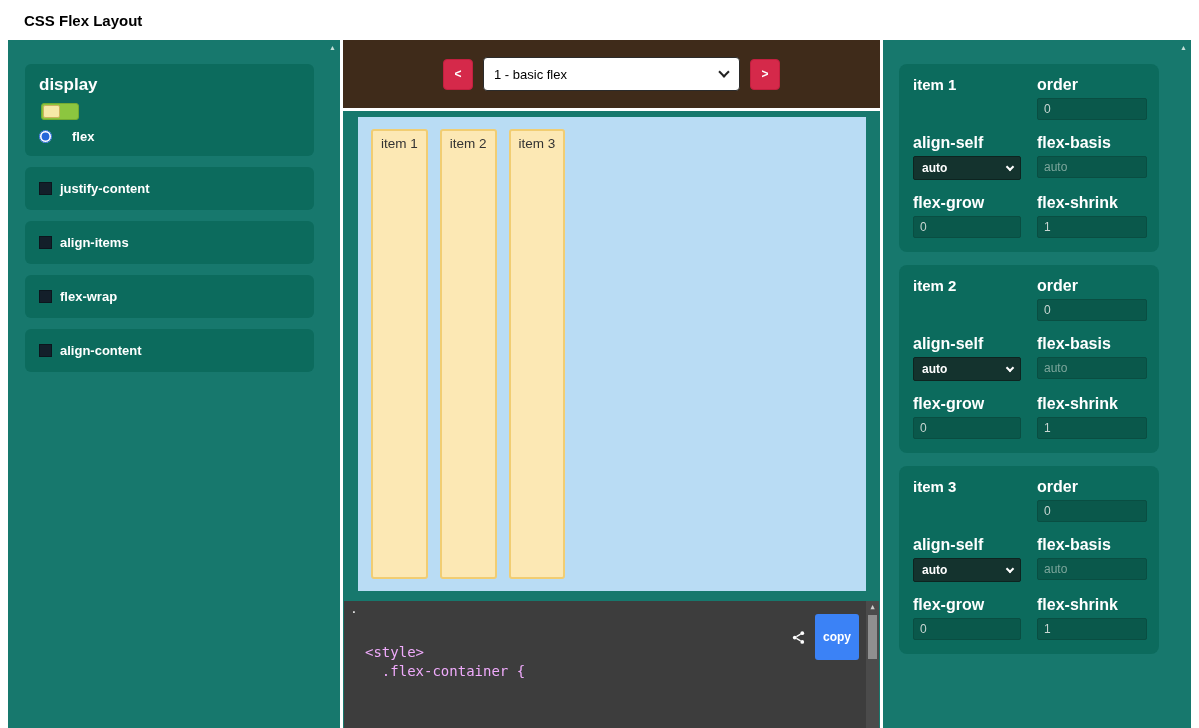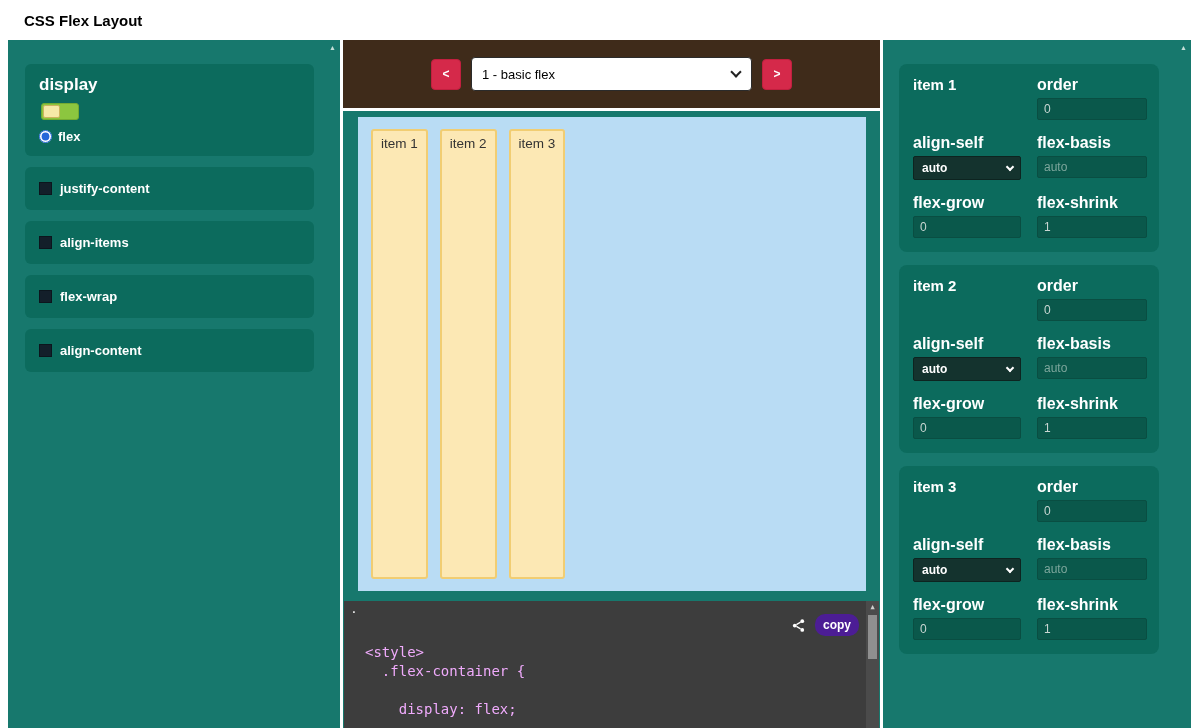--- a/index.html
+++ b/index.html
@@ -18,50 +18,50 @@
 
   
   .left-inner { padding: 24px 26px 10px 17px; }
   .card { background: #0c6b5d; border-radius: 6px; margin-bottom: 11px; }
   .display-card { padding: 11px 14px 12px; }
   .card-label { color: #fff; font-weight: bold; font-size: 17px; }
   .toggle { width: 38px; height: 17px; background: #8cc63f; border: 1px solid #74ab32; border-radius: 3px;
     margin: 8px 0 9px 2px; position: relative; cursor: pointer; }
   .toggle-knob { position: absolute; left: 1px; top: 1px; width: 17px; height: 13px; background: #f6e9a8;
     border: 1px solid #cdb35e; border-radius: 2px; }
-  .radio-row { display: flex; align-items: center; gap: 6px; color: #fff; font-weight: bold; font-size: 13px; }
+  .radio-row { display: flex; align-items: center; gap: 20px; color: #fff; font-weight: bold; font-size: 13px; }
   input[type=radio] { width: 13px; height: 13px; margin: 0; accent-color: #2667d9; }
   .prop-card { padding: 14px 14px; }
   .prop-card label { display: flex; align-items: center; gap: 8px; color: #fff; font-weight: bold; font-size: 13px; }
   input[type=checkbox] { appearance: none; -webkit-appearance: none; width: 13px; height: 13px;
     background: #131f2a; border: 1px solid #0c151d; margin: 0; flex: 0 0 13px; }
 
   
   .mid-header { display: flex; align-items: center; justify-content: center; gap: 10px; }
   .nav-btn { width: 30px; height: 31px; background: #d5294a; color: #fff; border: 1px solid #c21f3f;
     border-radius: 4px; font-family: "Liberation Sans", sans-serif; font-weight: bold; font-size: 12px; cursor: pointer; }
-  .example-select-wrap { position: relative; width: 281px; text-decoration: underline; }
+  .example-select-wrap { position: relative; width: 257px; text-decoration: underline; }
   .example-select { width: 100%; height: 34px; appearance: none; -webkit-appearance: none; background: #fff;
     border: 1px solid #2b2b2b; border-radius: 4px; font-size: 13px; color: #000; padding: 0 26px 0 10px;
     font-family: "Liberation Sans", sans-serif; }
   .chev-dark { position: absolute; width: 8px; height: 8px; border-right: 2px solid #222; border-bottom: 2px solid #222;
     transform: rotate(45deg); right: 12px; top: 11px; pointer-events: none; }
 
   .mid-panel { display: flex; flex-direction: column; }
   .demo { background: #b9dcf4; margin: 6px 14px 0 15px; height: 474px; flex: 0 0 auto; display: flex;
     align-items: stretch; padding: 7px; }
   .preview-item { background: #fce8b4; border: 2px solid #f1cd72; border-radius: 3px; margin: 5px 6px;
     padding: 5px 8px; font-size: 13.5px; color: #333; min-width: 36px; }
 
   .code { position: relative; background: #3d3d3d; margin: 10px 1px 0 1px; flex: 1;
     font-family: "DejaVu Sans Mono", monospace; overflow: hidden; }
   .code-dot { position: absolute; top: 0; left: 6px; color: #eee; font-size: 13px; }
   .code-tools { position: absolute; top: 13px; right: 20px; display: flex; align-items: center; gap: 9px; }
-  .copy-btn { background: #4c1d95; border: none; border-radius: 10px; color: #fff; font-family: "Liberation Sans", sans-serif;
-    font-weight: bold; font-size: 12px; padding: 4px 8px; cursor: pointer; }
+  .copy-btn { background: #3b82f6; border: none; border-radius: 3px; color: #fff; font-family: "Liberation Sans", sans-serif;
+    font-weight: bold; font-size: 12px; padding: 16px 8px; cursor: pointer; }
   .code-body { margin: 42px 14px 0 21px; }
   .code-line { color: #f0abfc; font-size: 14px; line-height: 19px; min-height: 19px; white-space: pre; }
   .code-scrollbar { position: absolute; top: 0; right: 0; bottom: 0; width: 13px; background: #4b4b4b; }
   .code-scroll-arrow { display: block; text-align: center; color: #cfcfcf; font-size: 7px; line-height: 13px; }
   .code-thumb { margin: 1px 2px 0 2px; height: 44px; background: #8f8f8f; }
 
   
   .count-controls { position: absolute; right: 20px; bottom: 7px; display: flex; align-items: center; gap: 15px; }
   .count-btn { width: 26px; height: 24px; background: #fff; color: #111; border: none; border-radius: 5px;
     font-family: "Liberation Sans", sans-serif; font-weight: bold; font-size: 15px; line-height: 1; cursor: pointer; }
@@ -168,21 +168,20 @@
               <line x1="8.6" y1="10.6" x2="15.4" y2="6.6" stroke="#fff" stroke-width="2"></line>
               <line x1="8.6" y1="13.4" x2="15.4" y2="17.4" stroke="#fff" stroke-width="2"></line>
             </svg>
           </span>
           <button class="copy-btn">copy</button>
         </div>
         <div class="code-body">
           <div class="code-line">&lt;style&gt;</div>
           <div class="code-line">  .flex-container {</div>
           <div class="code-line"></div>
-          <div class="code-line">    display: flex;</div>
         </div>
         <div class="code-scrollbar">
           <span class="code-scroll-arrow">▲</span>
           <div class="code-thumb"></div>
         </div>
       </div>
     </div>
   </section>
 
   <section class="col">

